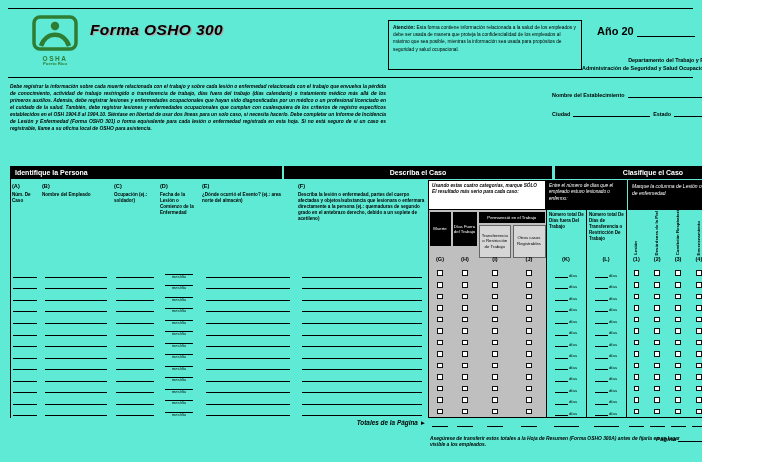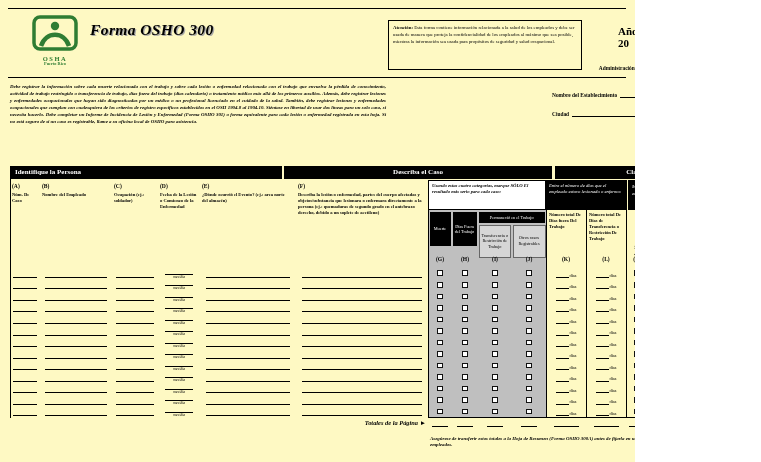--- a/index.html
+++ b/index.html
@@ -1,32 +1,32 @@
 <!DOCTYPE html>
 <html><head>
 <meta charset="utf-8">
 <style>
   *{margin:0;padding:0;box-sizing:border-box}
   html,body{background:#fff}
-  .page{position:relative;width:635px;height:462px;background:#fef9c3;color:#000;
-        font-family:Liberation Serif, serif;overflow:hidden}
+  .page{position:relative;width:702px;height:462px;background:#5eead4;color:#000;
+        font-family:Liberation Sans, sans-serif;overflow:hidden}
   .abs{position:absolute}
 
   
   .line-top{left:8px;top:8px;right:9px;border-top:1.3px solid #000}
   .line-mid{left:8px;top:77px;right:9px;border-top:0.9px solid #000}
   .logo{left:26px;top:15px;width:58px;text-align:center;line-height:1.1}
   .logo-osha{color:#2f7d33;font-size:6.5px;font-weight:800;letter-spacing:1.5px}
   .logo-sub{color:#2f7d33;font-size:4.3px;font-weight:700}
   .titles{left:90px;top:21px}
   .t1{font-size:15.5px;font-weight:900;font-style:italic;letter-spacing:.4px;text-shadow:1.3px 1.3px 0 #a8a8a8}
   .t2{font-size:12px;font-weight:900;font-style:italic;margin-top:4px;text-shadow:1.1px 1.1px 0 #a8a8a8}
   .attention{left:388px;top:20px;width:194px;height:50px;border:.9px solid #000;padding:3px 4px;
              font-size:4.8px;line-height:1.5}
-  .yearbox{left:618px;top:25px;display:flex;align-items:flex-end;gap:3px}
+  .yearbox{left:597px;top:25px;display:flex;align-items:flex-end;gap:3px}
   .ylabel{font-size:11px;font-weight:800}
   .yblank{display:inline-block;width:58px;border-bottom:1px solid #000;height:10px}
   .seal{left:705px;top:13px}
   .dept{left:450px;top:57px;width:301px;text-align:right;font-size:5.4px;font-weight:600;line-height:1.45}
 
   
   .instructions{left:10px;top:84px;width:376px;font-size:4.9px;font-style:italic;font-weight:600;
                 line-height:1.42;text-align:justify}
   .estab{left:552px;top:92px;width:199px;font-size:5.4px}
   .erow{display:flex;align-items:flex-end;gap:3px}

